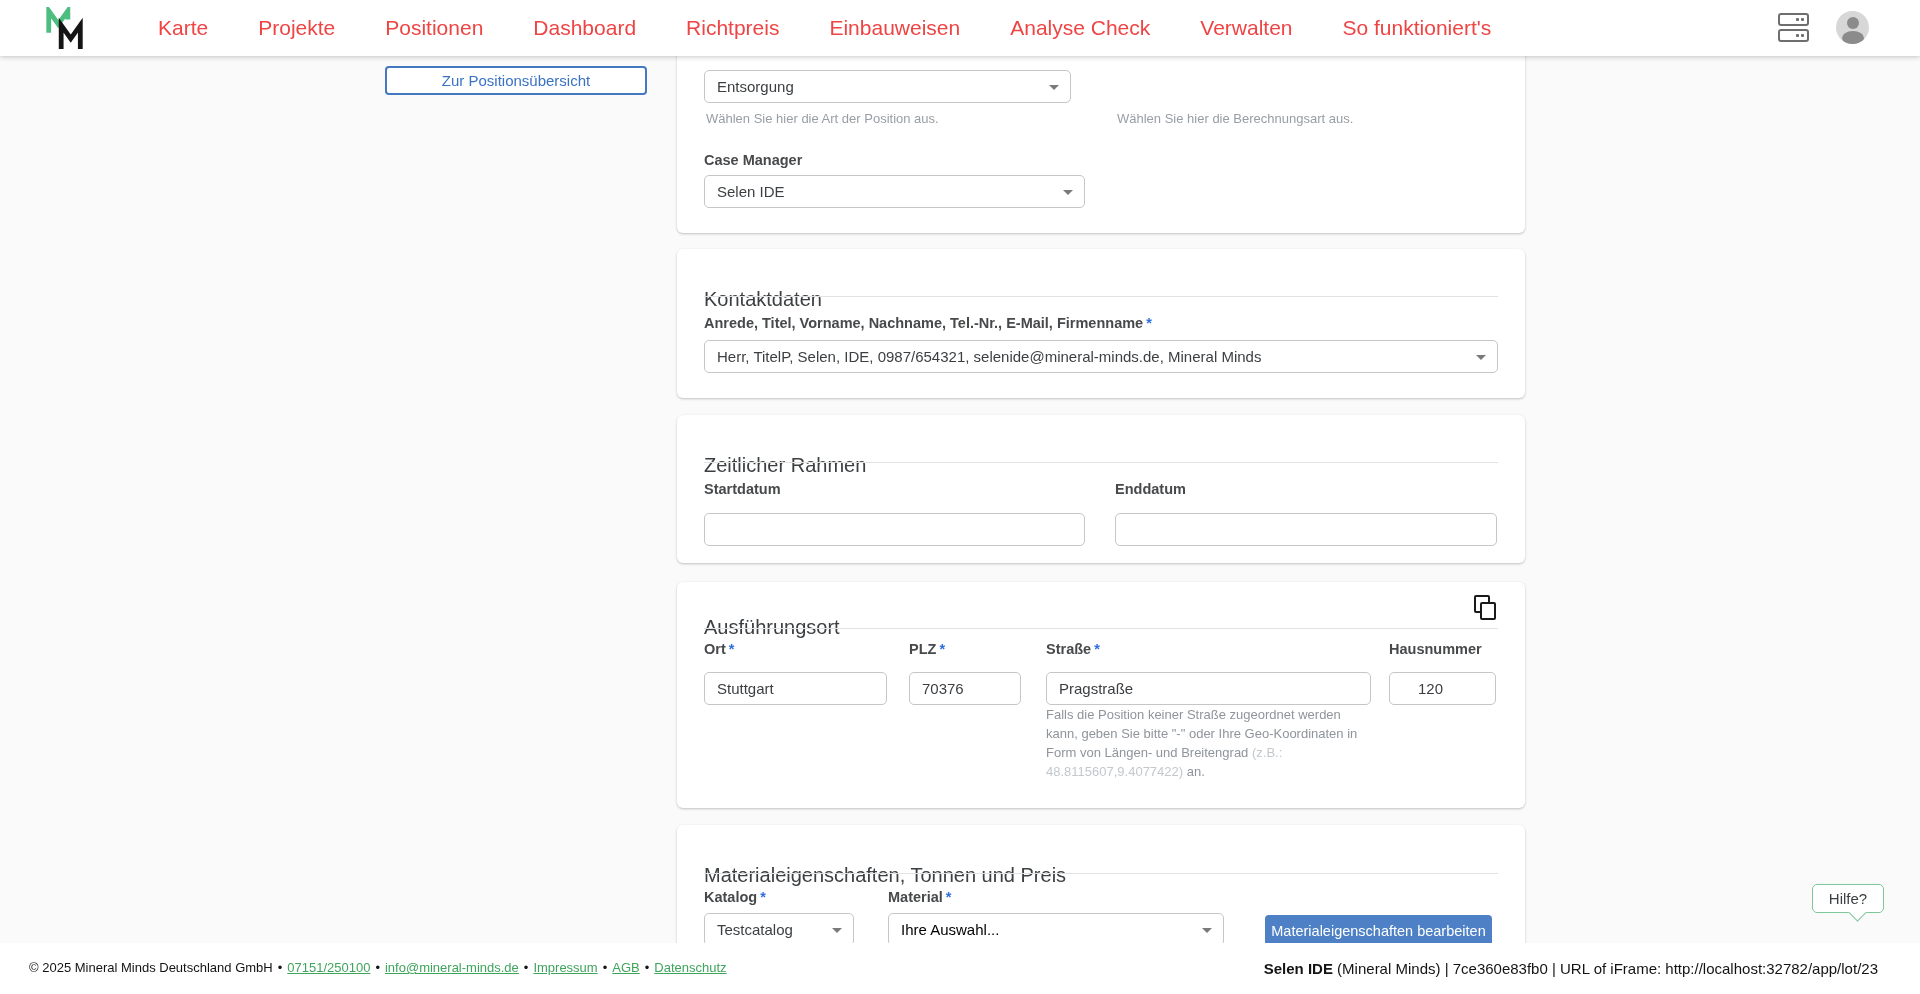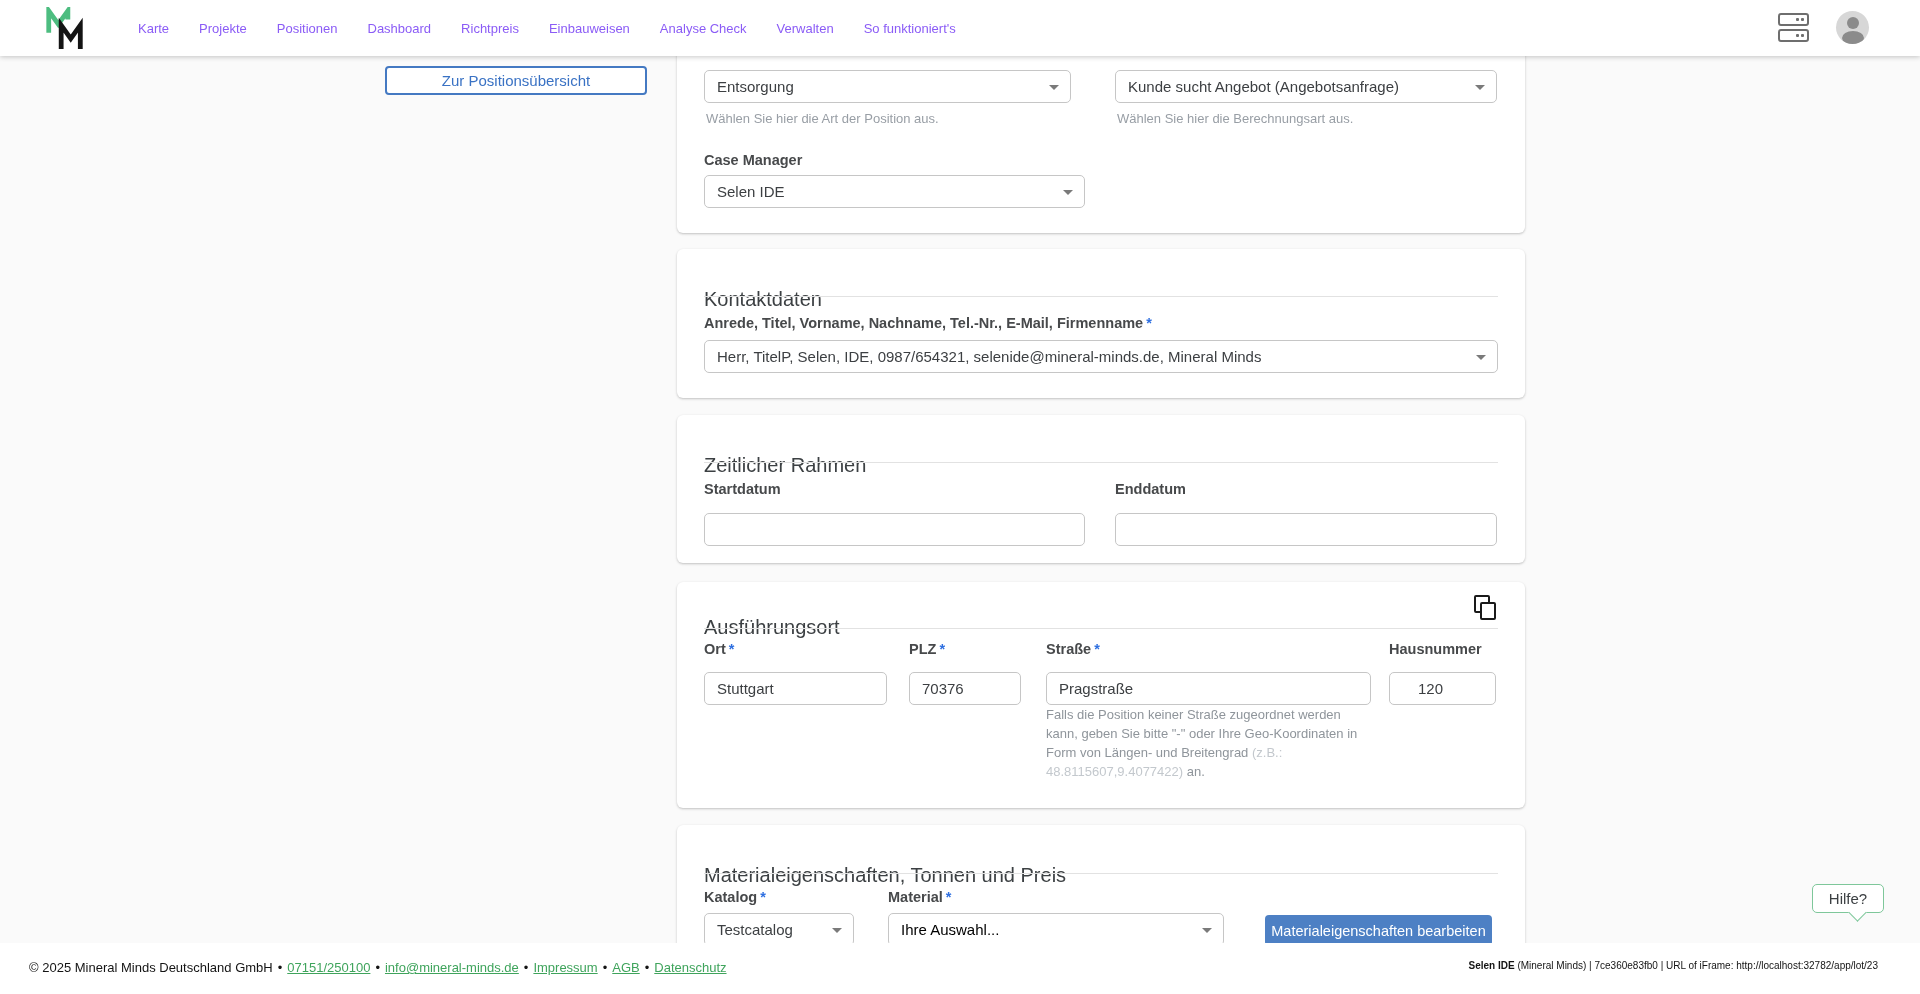--- a/index.html
+++ b/index.html
@@ -4,21 +4,21 @@
 <style>
   html,body{margin:0;padding:0;background:#fafafa;}
   body{width:1920px;height:994px;position:relative;overflow:hidden;
        font-family:"Liberation Sans",sans-serif;color:#3c4043;}
 
   
   .navbar{position:absolute;left:0;top:0;width:1920px;height:56px;background:#fff;
           box-shadow:0 1px 5px rgba(0,0,0,.22);z-index:30;}
   .logo{position:absolute;left:44px;top:7px;width:42px;height:44px;cursor:pointer;}
   .nav-items{position:absolute;left:138px;top:0;height:56px;display:flex;align-items:center;gap:30px;}
-  .nav-item{font-size:13px;color:#8b5cf6;cursor:pointer;white-space:nowrap;}
+  .nav-item{font-size:21px;color:#ef4444;cursor:pointer;white-space:nowrap;margin-left:20px;}
   .dns-icon{position:absolute;left:1778px;top:13px;width:32px;height:31px;cursor:pointer;}
   .dns-row{position:relative;width:27px;height:9px;border:2.5px solid #6e6e6e;border-radius:3px;margin-bottom:3px;}
   .dns-dot{position:absolute;top:2.5px;width:3px;height:3px;background:#6e6e6e;border-radius:1px;}
   .dns-dot.d1{right:8px;} .dns-dot.d2{right:3px;}
   .avatar{position:absolute;left:1836px;top:11px;width:33px;height:33px;border-radius:50%;
           background:#d7d7d7;overflow:hidden;cursor:pointer;}
   .avatar .head{position:absolute;left:10.5px;top:6px;width:12px;height:12px;border-radius:50%;background:#8b8b8b;}
   .avatar .body{position:absolute;left:5.5px;top:20px;width:22px;height:14px;border-radius:50%;background:#8b8b8b;}
 
   
@@ -52,21 +52,21 @@
         background:#fff;border:1.5px solid #7ec79a;border-radius:5px;z-index:40;cursor:pointer;
         display:flex;align-items:center;justify-content:center;font-size:15px;color:#3c4043;}
   .help-tail{position:absolute;left:38px;bottom:-7px;width:12px;height:12px;background:#fff;
         border-right:1.5px solid #7ec79a;border-bottom:1.5px solid #7ec79a;transform:rotate(45deg);}
   .street-helper{position:absolute;left:369px;top:123px;font-size:13px;line-height:19px;color:#8f959b;}
   .street-helper .lt{color:#c3c8cd;}
 
   
   .footer{position:absolute;left:0;top:943px;width:1920px;height:51px;background:#fff;z-index:20;}
   .footer-left{position:absolute;left:29px;top:17px;font-size:13px;color:#141414;white-space:nowrap;}
-  .footer-right{position:absolute;right:42px;top:17px;font-size:10px;color:#141414;white-space:nowrap;}
+  .footer-right{position:absolute;right:42px;top:17px;font-size:15px;color:#141414;white-space:nowrap;}
   .footer a{color:#3fa45c;text-decoration:underline;cursor:pointer;}
   .sep{margin:0 5px;color:#141414;}
   .b{font-weight:bold;}
 </style>
 </head>
 <body>
 
 <div class="navbar">
   <svg class="logo" viewBox="0 0 40 46">
     <path d="M3 27 V4 L13 18 L23 4 V13" fill="none" stroke="#4dbd80" stroke-width="5"></path>
@@ -102,24 +102,20 @@
 <button class="overview-btn">Zur Positionsübersicht</button>
 
 <div class="card" style="left:677px;top:8px;width:848px;height:225px;">
   <span class="field-label" style="left:27px;top:32px;">Typ *</span>
   <span class="field-label" style="left:438px;top:32px;">Berechnungsart *</span>
 
   <div class="tbox dropdown" style="left:27px;top:62px;width:367px;">
     <span class="val">Entsorgung</span>
     <span class="caret"></span>
   </div>
-  <div class="tbox dropdown" style="left:438px;top:62px;width:382px;">
-    <span class="val">Kunde sucht Angebot (Angebotsanfrage)</span>
-    <span class="caret"></span>
-  </div>
 
   <span class="helper" style="left:29px;top:103px;">Wählen Sie hier die Art der Position aus.</span>
   <span class="helper" style="left:440px;top:103px;">Wählen Sie hier die Berechnungsart aus.</span>
 
   <span class="field-label" style="left:27px;top:144px;">Case Manager</span>
   <div class="tbox dropdown" style="left:27px;top:167px;width:381px;">
     <span class="val">Selen IDE</span>
     <span class="caret"></span>
   </div>
 </div>

